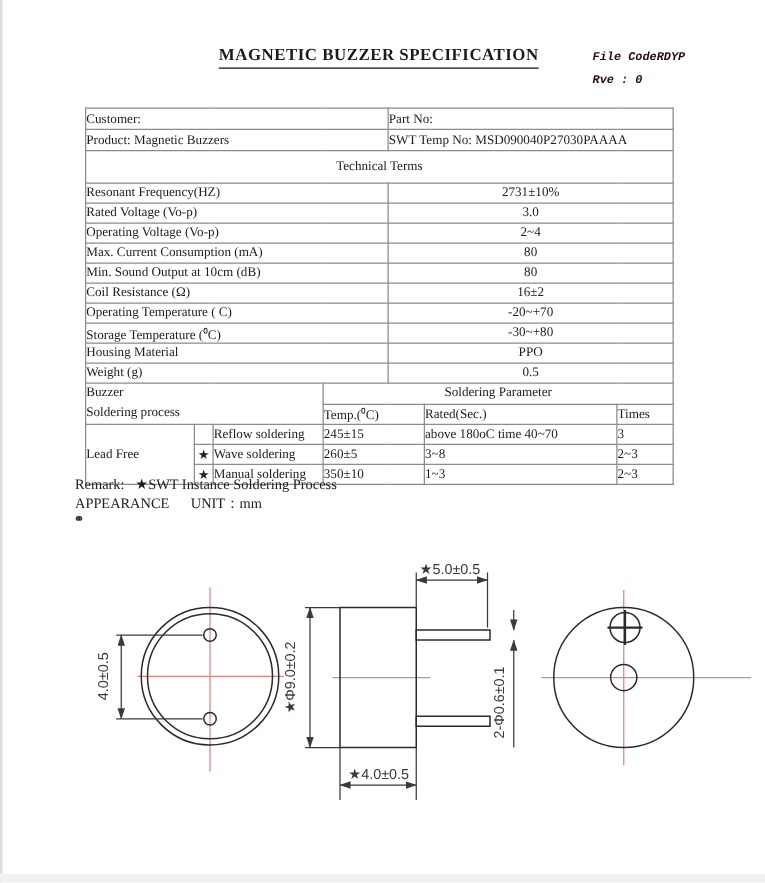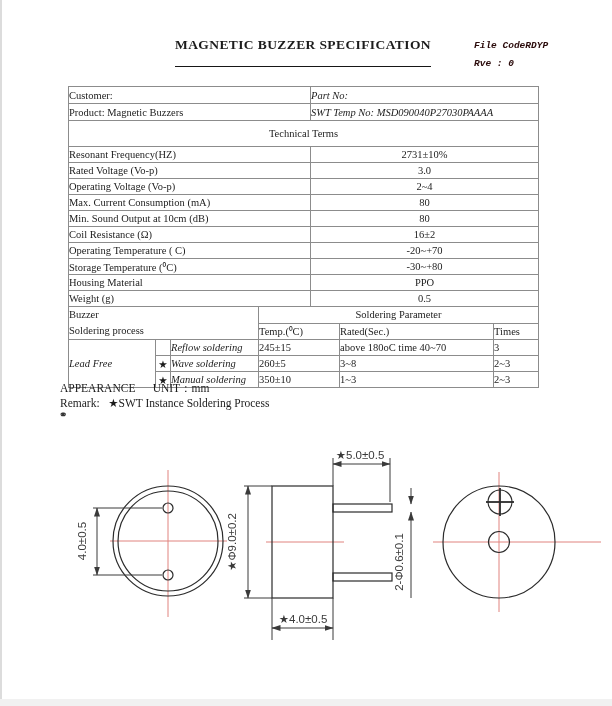--- a/index.html
+++ b/index.html
@@ -4,30 +4,30 @@
 <style>
   html,body{margin:0;padding:0;}
   body{width:612px;height:706px;position:relative;background:#ffffff;overflow:hidden;
        font-family:"Liberation Serif", serif;color:#1c1c1c;}
   .abs{position:absolute;}
   .page-edge{left:0;top:0;width:2px;height:706px;background:#dcdcdc;}
   .bottom-strip{left:0;bottom:0;width:612px;height:7px;background:#f1f1f1;}
 
   .title-wrap{left:68px;top:35px;width:470px;text-align:center;}
   .title{display:inline-block;font-weight:bold;font-size:13.5px;letter-spacing:.4px;
-         border-bottom:1.6px solid #161616;padding-bottom:13px;}
+         border-bottom:1.6px solid #161616;padding-bottom:2px;}
   .filecode{left:474px;top:37px;font-family:"Liberation Mono", monospace;
             font-weight:bold;font-style:italic;font-size:9.5px;line-height:18px;color:#2a0a0a;}
 
   table.spec{position:absolute;left:68px;top:86px;width:470px;border-collapse:collapse;
              table-layout:fixed;}
   table.spec td{border:1px solid #8c8c8c;font-size:10.5px;padding:0;
                 overflow:hidden;white-space:nowrap;vertical-align:middle;margin-top:19px;}
   tr.h17{height:17px;} tr.h13{height:26px;} tr.h16{height:16px;}
-  td.pl6{padding-left:6px;} td.pl8{padding-left:8px;font-style:italic;}
+  td.pl6{padding-left:6px;} td.pl8{padding-left:8px;}
   td.ctr{text-align:center;}
   td.star-cell{text-align:center;font-size:9px;}
   .pre{white-space:pre;}
   .two-line div{height:16px;line-height:16px;}
 
   .remark-block{left:60px;top:381px;font-size:11.5px;line-height:14.5px;}
   .ornament{left:59px;top:409px;font-size:10px;font-weight:bold;color:#333;}
 
   svg text{font-family:"Liberation Sans", sans-serif;font-size:11.5px;}
 </style>
@@ -143,22 +143,22 @@
     <td class="star-cell">★</td>
     <td class="pl8">Manual soldering</td>
     <td colspan="2" class="pl6">350±10</td>
     <td class="pl6">1~3</td>
     <td class="pl6">2~3</td>
   </tr>
 </tbody>
   </table>
 
 <div class="abs remark-block">
+  <div class="pre">Remark:   ★SWT Instance Soldering Process</div>
   <div class="pre">APPEARANCE      UNIT：mm</div>
-  <div class="pre">Remark:   ★SWT Instance Soldering Process</div>
 </div>
 <div class="abs ornament">⚭</div>
 
 <svg class="abs" style="left:0;top:440px;" width="612" height="214" viewBox="0 0 612 214">
   <defs>
     <marker id="ah" markerWidth="9" markerHeight="7" refX="8.5" refY="3" orient="auto-start-reverse">
       <path d="M0,0 L9,3 L0,6 Z" fill="#3a3a3a"></path>
     </marker>
   </defs>
 

